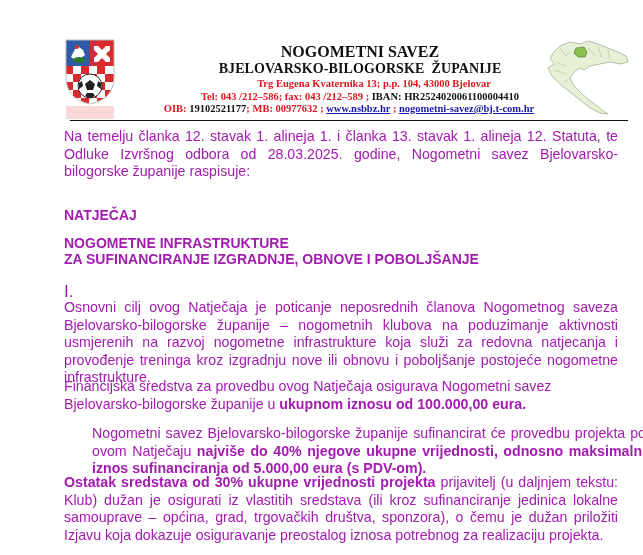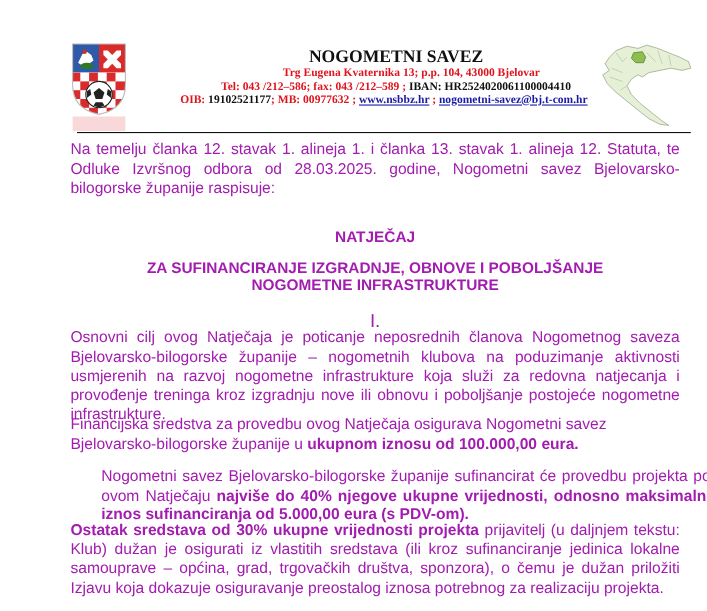--- a/index.html
+++ b/index.html
@@ -16,21 +16,21 @@
   .lh-addr { font-size: 10.5px; color: #e0141e; margin-bottom: 2px; padding-left: 28px; }
   .lh-contact { font-size: 10.5px; margin-bottom: 2px; white-space: nowrap; }
   .lh-ids { font-size: 10.5px; white-space: nowrap; margin-left: -22px; }
   .red { color: #e0141e; }
   .dark { color: #111; }
   .link { color: #1a1aa6; text-decoration: underline; }
   .rule { position: absolute; left: 70px; top: 120px; width: 558px; height: 0; border-top: 1.6px solid #111; }
 
   .body-text { position: absolute; left: 64px; width: 554px; font-size: 14.2px; line-height: 17.5px; color: #a21caf; }
   .justify { text-align: justify; text-align-last: left; }
-  .center { text-align: center; }
+  .center { }
   .bold { font-weight: bold; }
 
   #p-intro { top: 128px; }
   #title { top: 207px; left: 64px; width: 554px; font-size: 14px; font-weight: bold; }
   #subtitle { top: 235px; left: 64px; width: 554px; font-size: 14px; font-weight: bold; line-height: 16px; }
   #section { top: 283px; font-size: 17px; left: 64px; width: 554px; }
   #p1 { top: 299px; }
   #p2 { top: 378px; }
   #p3 { top: 425px; margin-left: 28px; }
   #p4 { top: 474px; }
@@ -86,20 +86,21 @@
     </svg>
   </div>
   <div class="crest-reflect">
     <svg width="50" height="66" viewBox="0 0 50 66">
       <path d="M1,1 H49 V38 Q49,60 25,65 Q1,60 1,38 Z" fill="#d92b2b"></path>
     </svg>
   </div>
 
   <div class="lh-text">
     <div class="lh-title1">NOGOMETNI SAVEZ</div>
+    <div class="lh-title2" style="white-space:pre">BJELOVARSKO-BILOGORSKE  ŽUPANIJE</div>
     <div class="lh-addr">Trg Eugena Kvaternika 13; p.p. 104, 43000 Bjelovar</div>
     <div class="lh-contact">
       <span class="red">Tel: 043 /212–586; fax: 043 /212–589 ; </span><span class="dark">IBAN: </span><span class="dark">HR2524020061100004410</span>
     </div>
     <div class="lh-ids">
       <span class="red">OIB: </span><span class="dark">19102521177</span><span class="red">; MB: </span><span class="red">00977632</span><span class="red" style="white-space:pre"> ; </span><a class="link">www.nsbbz.hr</a><span class="red" style="white-space:pre"> ; </span><a class="link">nogometni-savez@bj.t-com.hr</a>
     </div>
   </div>
 
   <div class="map">
@@ -111,22 +112,22 @@
   </div>
 
   <div class="rule"></div>
 </div>
 
 <div id="p-intro" class="body-text justify">Na temelju članka 12. stavak 1. alineja 1. i članka 13. stavak 1. alineja 12. Statuta, te Odluke Izvršnog odbora od 28.03.2025. godine, Nogometni savez Bjelovarsko-bilogorske županije raspisuje:</div>
 
 <div id="title" class="body-text center">NATJEČAJ</div>
 
 <div id="subtitle" class="body-text center">
+  <div>NOGOMETNE INFRASTRUKTURE</div>
   <div>ZA SUFINANCIRANJE IZGRADNJE, OBNOVE I POBOLJŠANJE</div>
-  <div>NOGOMETNE INFRASTRUKTURE</div>
 </div>
 
 <div id="section" class="body-text center">I.</div>
 
 <div id="p1" class="body-text justify">Osnovni cilj ovog Natječaja je poticanje neposrednih članova Nogometnog saveza Bjelovarsko-bilogorske županije – nogometnih klubova na poduzimanje aktivnosti usmjerenih na razvoj nogometne infrastrukture koja služi za redovna natjecanja i provođenje treninga kroz izgradnju nove ili obnovu i poboljšanje postojeće nogometne infrastrukture.</div>
 
 <div id="p2" class="body-text">
   <span>Financijska sredstva za provedbu ovog Natječaja osigurava Nogometni savez Bjelovarsko-bilogorske županije u </span><span class="bold">ukupnom iznosu od 100.000,00 eura.</span>
 </div>
 

